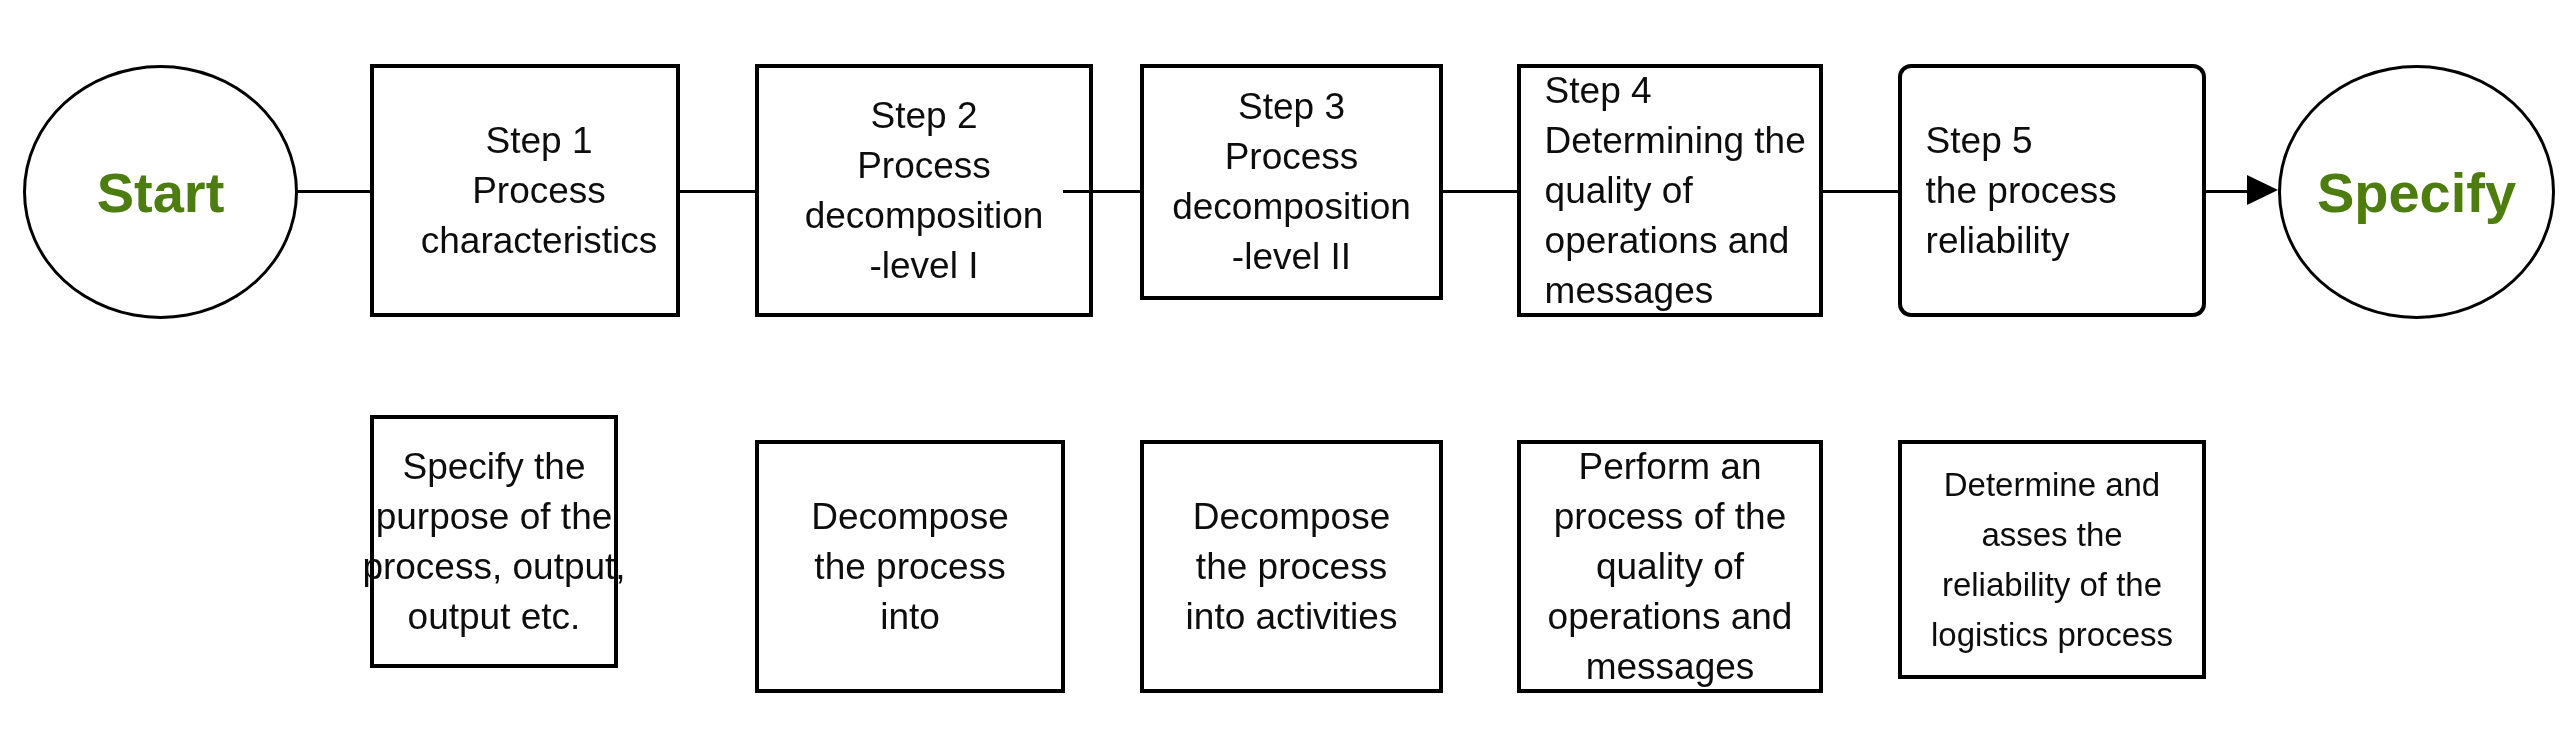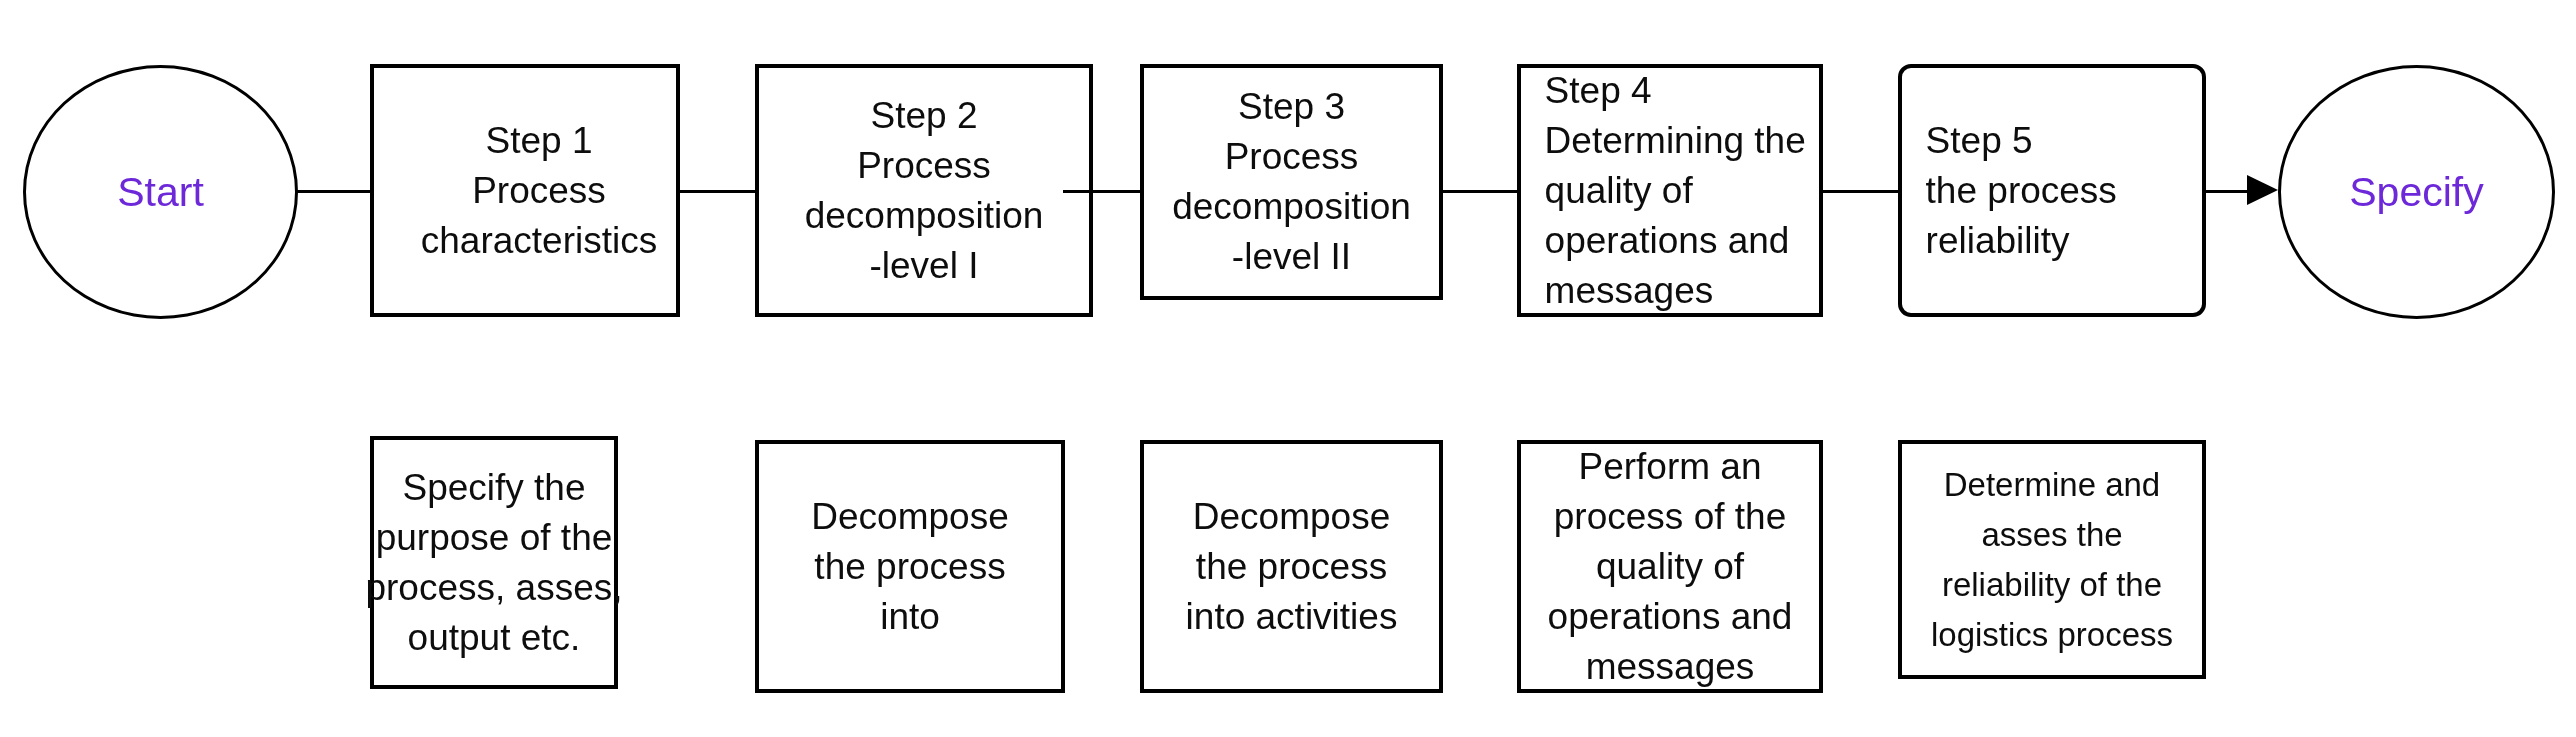--- a/index.html
+++ b/index.html
@@ -15,21 +15,21 @@
   .ellipse {
     position:absolute;
     box-sizing:border-box;
     border:3.5px solid #000000;
     border-radius:50%;
     background:#ffffff;
     display:flex;
     align-items:center;
     justify-content:center;
   }
-  .node-label { font-size:41px; color:#6d28d9; }
+  .node-label { font-size:56px; color:#4d7c0f;font-weight:bold; }
   .box {
     position:absolute;
     box-sizing:border-box;
     border:4.4px solid #000000;
     background:#ffffff;
     display:flex;
     flex-direction:column;
     justify-content:center;
     align-items:center;
   }
@@ -104,25 +104,25 @@
   </div>
 
   <div class="connector" style="left:296px; top:190px; width:75px;"></div>
   <div class="connector" style="left:679px; top:190px; width:77px;"></div>
   <div class="connector" style="left:1063px; top:190px; width:78px;"></div>
   <div class="connector" style="left:1441px; top:190px; width:77px;"></div>
   <div class="connector" style="left:1822px; top:190px; width:77px;"></div>
   <div class="connector" style="left:2205px; top:190px; width:44px;"></div>
   <div class="arrow-head" style="left:2247px; top:175px;"></div>
 
-  <div class="box" style="left:370px; top:436px; width:248px; height:253px;">
+  <div class="box" style="left:370px; top:415px; width:248px; height:253px;">
     <div class="box-text">
         <div>Specify the</div>
         <div>purpose of the</div>
-        <div>process, asses,</div>
+        <div>process, output,</div>
         <div>output etc.</div>
       </div>
   </div>
 
   <div class="box" style="left:755px; top:440px; width:310px; height:253px;">
     <div class="box-text">
         <div>Decompose</div>
         <div>the process</div>
         <div>into</div>
       </div>

